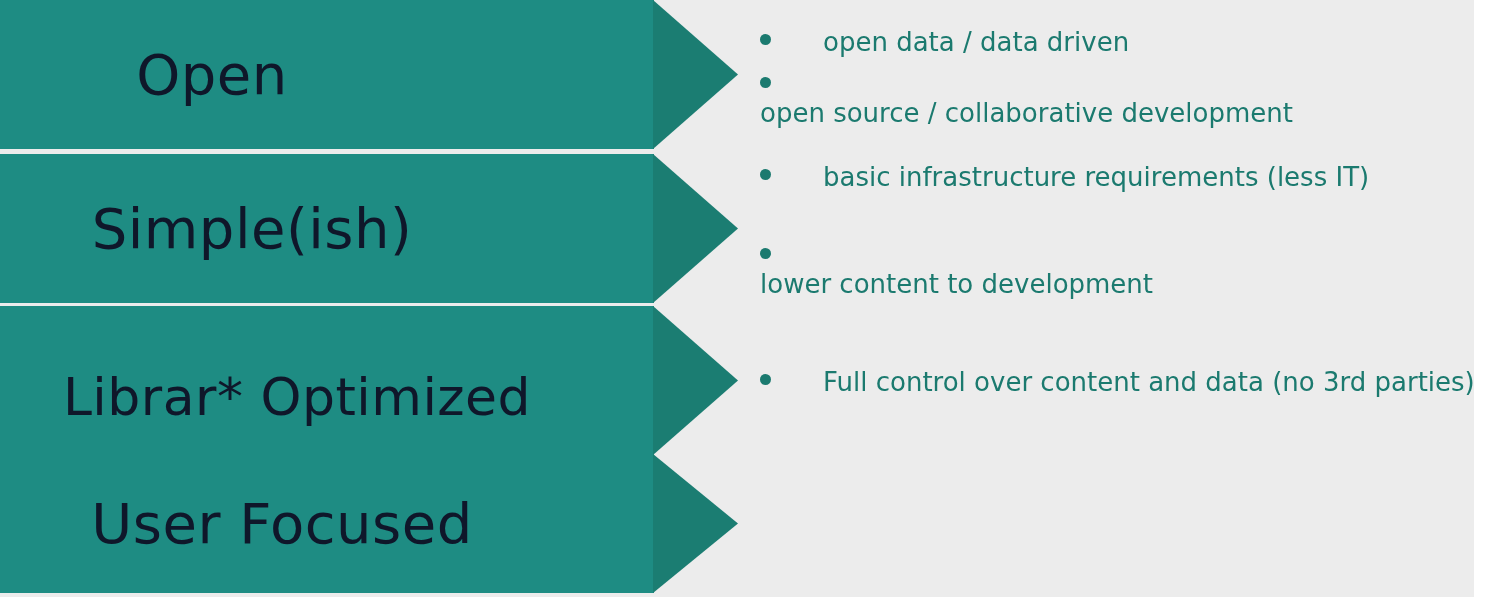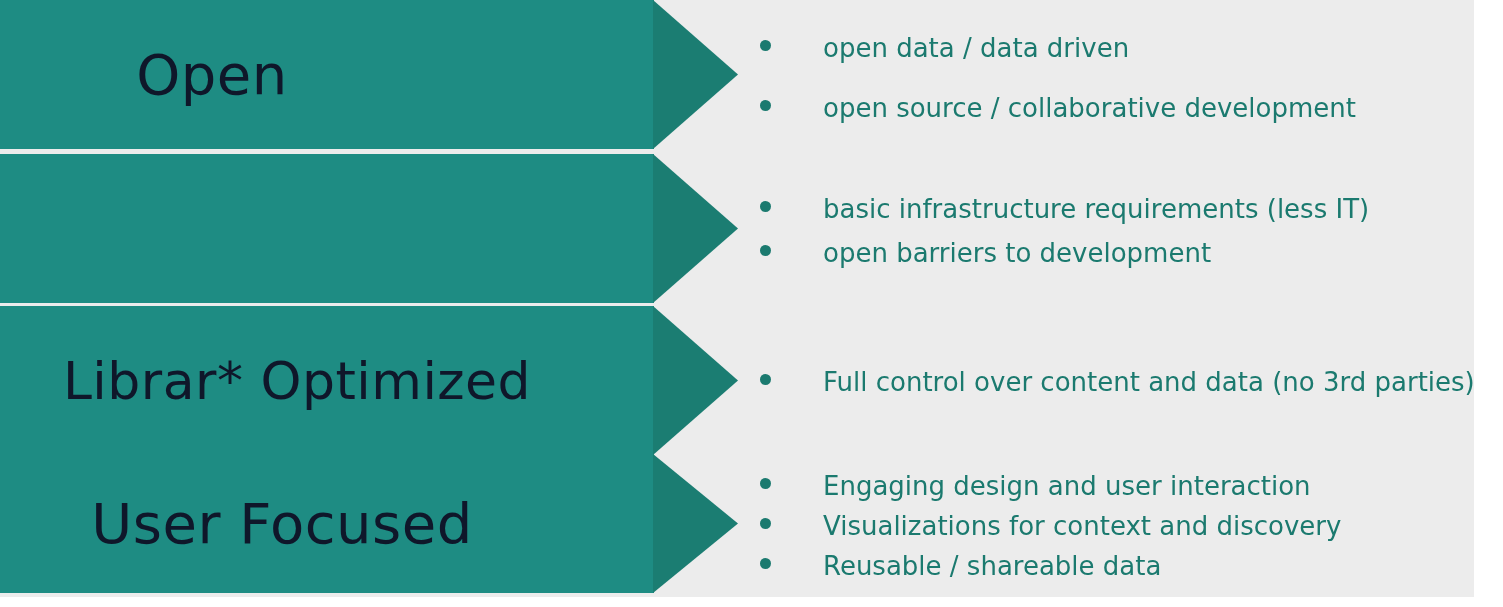--- a/index.html
+++ b/index.html
@@ -79,53 +79,53 @@
     color: #0f172a;
     font-family: "DejaVu Sans", sans-serif;
     font-weight: 400;
     font-size: 56px;
     letter-spacing: 0.5px;
     line-height: 1;
     white-space: nowrap;
     box-sizing: border-box;
     padding-right: 50px;
   }
-  .row.r2 .chev-label { font-size: 52px; padding-right: 60px; }
+  .row.r2 .chev-label { font-size: 52px; padding-right: 60px; margin-top: 16px; }
   .row.r3 .chev-label { padding-right: 90px; }
   .row.r0 .chev-label { padding-right: 230px; }
   .row.r1 .chev-label { padding-right: 150px; }
 
   
   .bullets {
     position: absolute;
     left: 760px;
     top: 0;
     right: 0;
     height: 100%;
     display: flex;
     flex-direction: column;
     justify-content: center;
     padding-top: 2px;
     box-sizing: border-box;
   }
   .row.r0 .bullets { padding-top: 6px; gap: 16px; }
-  .row.r1 .bullets { padding-top: 4px; }
+  .row.r1 .bullets { padding-top: 4px; justify-content: space-between; }
   .row.r2 .bullets { padding-top: 2px; justify-content: center; }
   .row.r3 .bullets { padding-top: 4px; }
 
   .bullet {
     display: flex;
     align-items: baseline;
     color: #1B7A6F;
     font-family: "DejaVu Sans", sans-serif;
     font-size: 26px;
     line-height: 38px;
     white-space: nowrap;
   }
-  .bullet + .bullet { margin-top: 6px; }
+  .bullet + .bullet { margin-top: 6px; flex-direction: column; }
   .row.r3 .bullet + .bullet { margin-top: 2px; }
 
   .dot {
     flex: 0 0 auto;
     width: 11px;
     height: 11px;
     border-radius: 50%;
     background: #1B7A6F;
     position: relative;
     top: -6px;
@@ -155,29 +155,30 @@
         <span class="dot"></span>
         <span class="btext">open source / collaborative development</span>
       </div>
     </div>
   </div>
 
   <div class="row r1">
     <div class="chev">
       <div class="chev-body"></div>
       <div class="chev-head"></div>
+      <div class="chev-label">Simple(ish)</div>
     </div>
     <div class="bullets">
       <div class="bullet">
         <span class="dot"></span>
         <span class="btext">basic infrastructure requirements (less IT)</span>
       </div>
       <div class="bullet">
         <span class="dot"></span>
-        <span class="btext">open barriers to development</span>
+        <span class="btext">lower content to development</span>
       </div>
     </div>
   </div>
 
   <div class="row r2">
     <div class="chev">
       <div class="chev-body"></div>
       <div class="chev-head"></div>
       <div class="chev-label">Librar* Optimized</div>
     </div>
@@ -188,29 +189,15 @@
       </div>
     </div>
   </div>
 
   <div class="row r3">
     <div class="chev">
       <div class="chev-body"></div>
       <div class="chev-head"></div>
       <div class="chev-label">User Focused</div>
     </div>
-    <div class="bullets">
-      <div class="bullet">
-        <span class="dot"></span>
-        <span class="btext">Engaging design and user interaction</span>
-      </div>
-      <div class="bullet">
-        <span class="dot"></span>
-        <span class="btext">Visualizations for context and discovery</span>
-      </div>
-      <div class="bullet">
-        <span class="dot"></span>
-        <span class="btext">Reusable / shareable data</span>
-      </div>
-    </div>
   </div>
 
 </div>
 
 </body></html>

